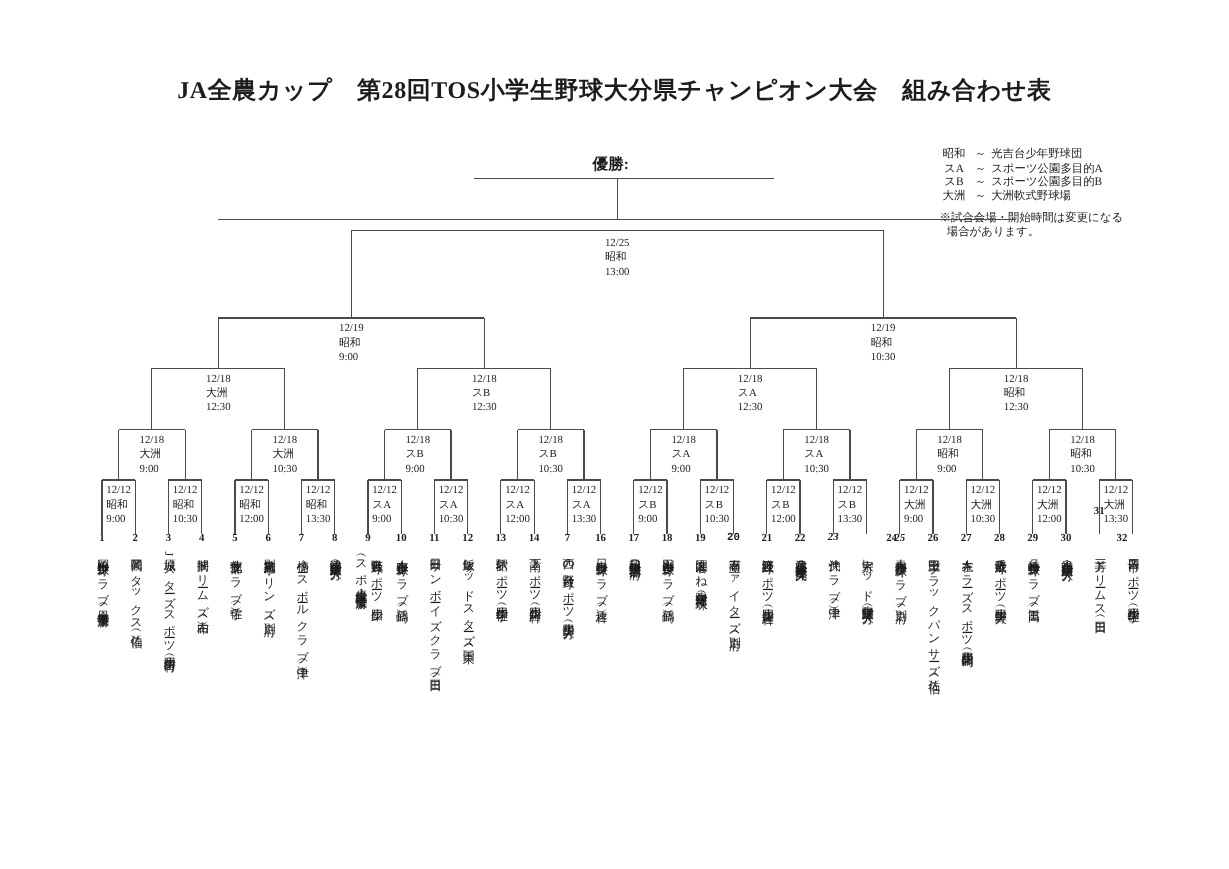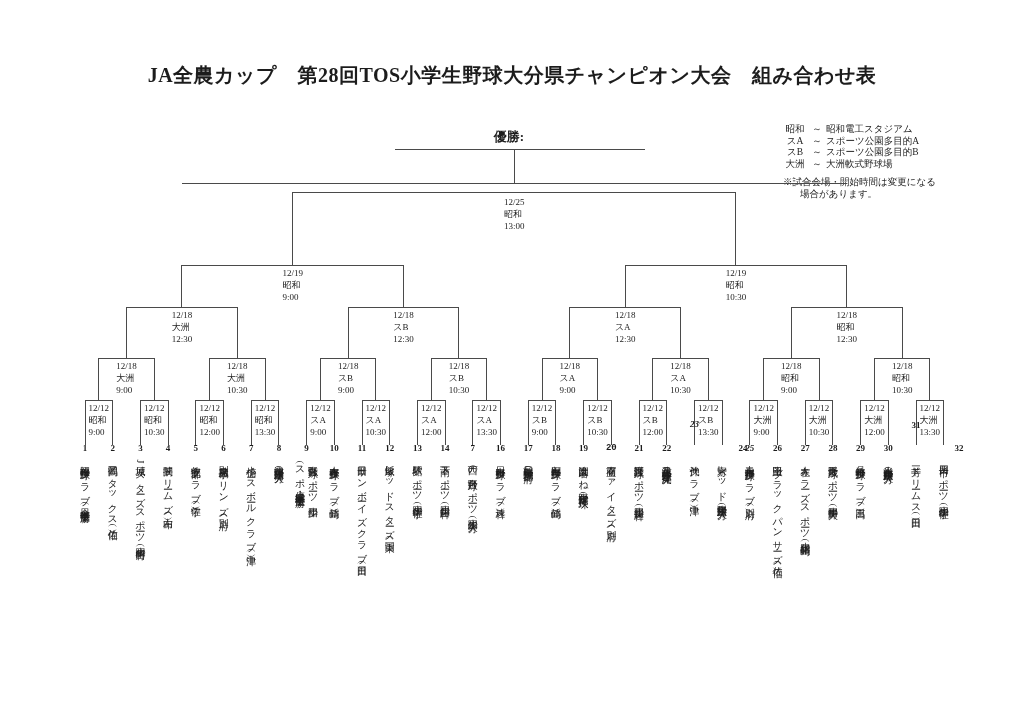--- a/index.html
+++ b/index.html
@@ -13,21 +13,21 @@
     top:62px;left:0;width:1024px;text-align:center;
     font-size:20px;font-weight:bold;letter-spacing:0.5px;white-space:nowrap;
   }
   .champion-label{font-size:13px;font-weight:bold;transform:translateX(-50%);white-space:nowrap;}
   .info{font-size:9.5px;line-height:11.5px;white-space:nowrap;}
   .info .schedule{margin-bottom:9px;}
   .legend-row{display:flex;margin-left:34px;}
   .legend-row .abbr{width:26px;text-align:center;}
   .legend-row .tilde{width:18px;text-align:center;}
   .note1{margin-top:7px;margin-left:35px;}
-  .note2{margin-left:52px;}
+  .note2{margin-left:41px;}
   #lines{left:0;top:0;}
   .match-label{
     transform:translateX(-50%);text-align:left;
     font-size:9px;line-height:12px;white-space:nowrap;
   }
   .team-number{
     transform:translateX(-50%);font-size:9px;font-weight:bold;
     text-align:center;white-space:nowrap;
   }
   .team-name{
@@ -43,21 +43,21 @@
 
 <div class="abs title">JA全農カップ　第28回TOS小学生野球大分県チャンピオン大会　組み合わせ表</div>
 
 <div class="abs champion-label" style="left:509px;top:128px;">優勝:</div>
 
 <div class="abs info" style="left:748px;top:124px;width:270px;">
   <div id="venue-legend">
       <div class="legend-row">
         <span class="abbr">昭和</span>
         <span class="tilde">～</span>
-        <span class="vname">昭和電工スタジアム</span>
+        <span class="vname">光吉台少年野球団</span>
       </div>
       <div class="legend-row">
         <span class="abbr">スA</span>
         <span class="tilde">～</span>
         <span class="vname">スポーツ公園多目的A</span>
       </div>
       <div class="legend-row">
         <span class="abbr">スB</span>
         <span class="tilde">～</span>
         <span class="vname">スポーツ公園多目的B</span>
@@ -409,21 +409,21 @@
       <span>南立石ファイターズ（別府）</span>
     </div>
     <div class="abs team-number" style="left: 639px; top: 443px;">21</div>
     <div class="abs team-name" style="left: 639px; top: 458px;">
       <span>護江野球スポーツ少年団（速杵）</span>
     </div>
     <div class="abs team-number" style="left: 666.7px; top: 443px;">22</div>
     <div class="abs team-name" style="left: 666.7px; top: 458px;">
       <span>津久見少年野球部（津久見）</span>
     </div>
-    <div class="abs team-number" style="left: 694.4px; top: 419px; font-style: italic;">23</div>
+    <div class="abs team-number" style="left: 694.4px; top: 442px; font-style: italic;">23</div>
     <div class="abs team-name" style="left: 694.4px; top: 458px;">
       <span>沖代クラブ（中津）</span>
     </div>
     <div class="abs team-number" style="left: 743px; top: 443px;">24</div>
     <div class="abs team-name" style="left: 722.1px; top: 458px;">
       <span>宗方レッド少年野球団（大分）</span>
     </div>
     <div class="abs team-number" style="left: 749.8px; top: 443px; font-style: italic;">25</div>
     <div class="abs team-name" style="left: 749.8px; top: 458px;">
       <span>春木川少年野球クラブ（別府）</span>
@@ -445,17 +445,17 @@
       <span>呉崎少年野球クラブ（高田）</span>
     </div>
     <div class="abs team-number" style="left: 888.3px; top: 443px;">30</div>
     <div class="abs team-name" style="left: 888.3px; top: 458px;">
       <span>光吉台少年野球団（大分）</span>
     </div>
     <div class="abs team-number" style="left: 916px; top: 420px;">31</div>
     <div class="abs team-name" style="left: 916px; top: 458px;">
       <span>三芳ドリームス（日田）</span>
     </div>
-    <div class="abs team-number" style="left: 959px; top: 443px;">32</div>
+    <div class="abs team-number" style="left: 935px; top: 443px;">32</div>
     <div class="abs team-name" style="left: 943.7px; top: 458px;">
       <span>四日市スポーツ少年団（宇佐）</span>
     </div>
   </div>
 
 </body></html>

